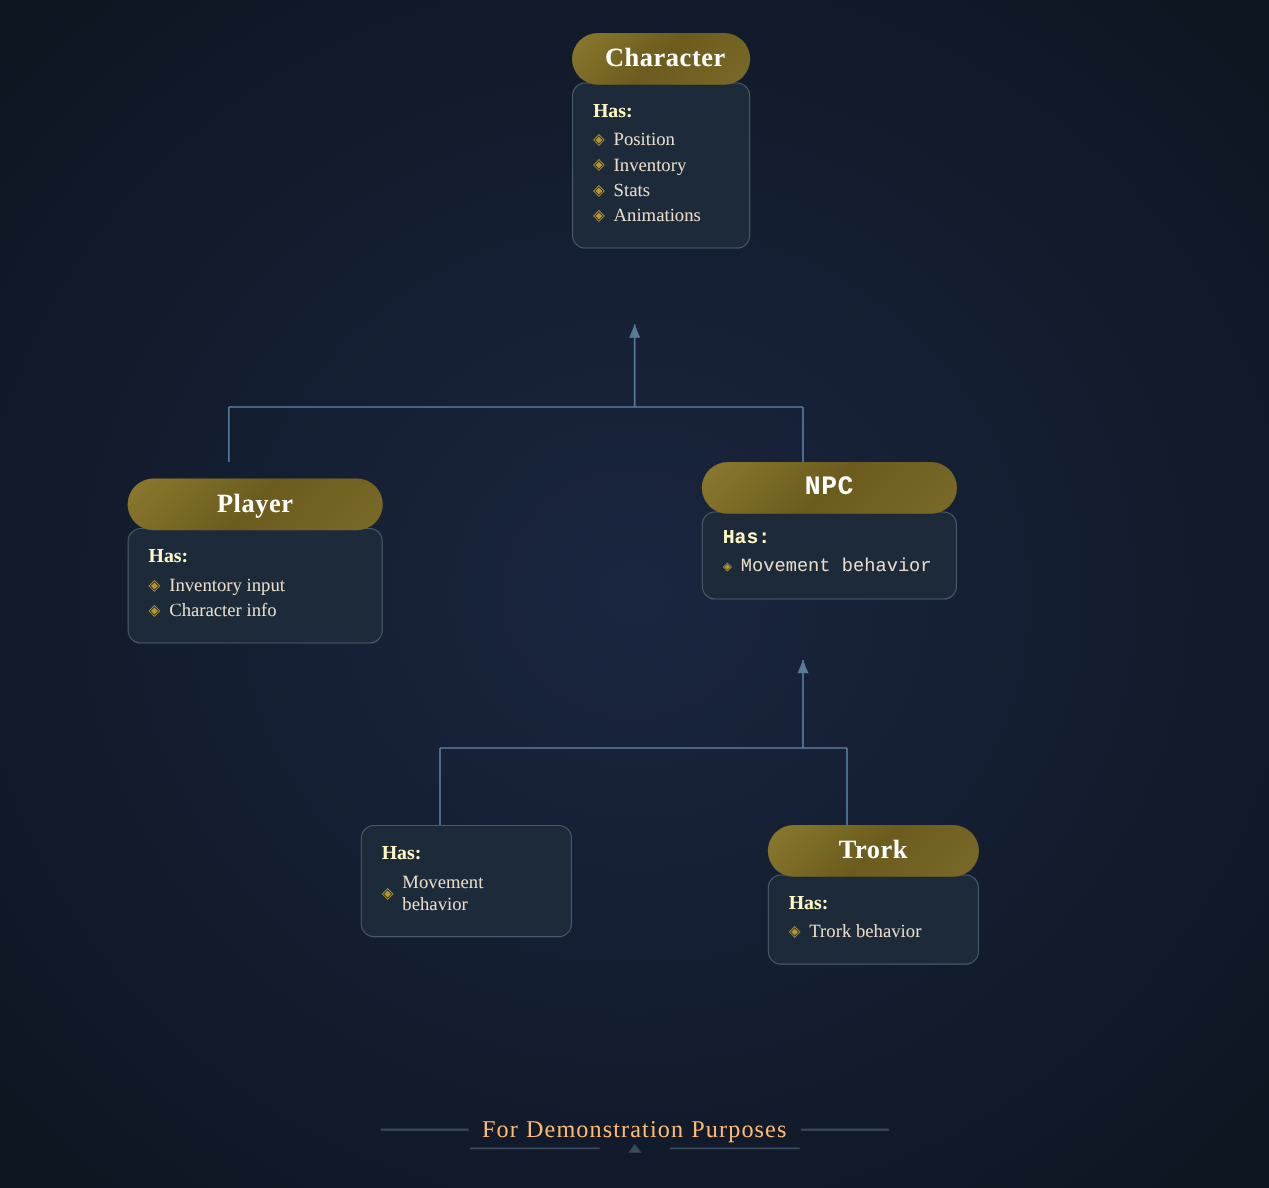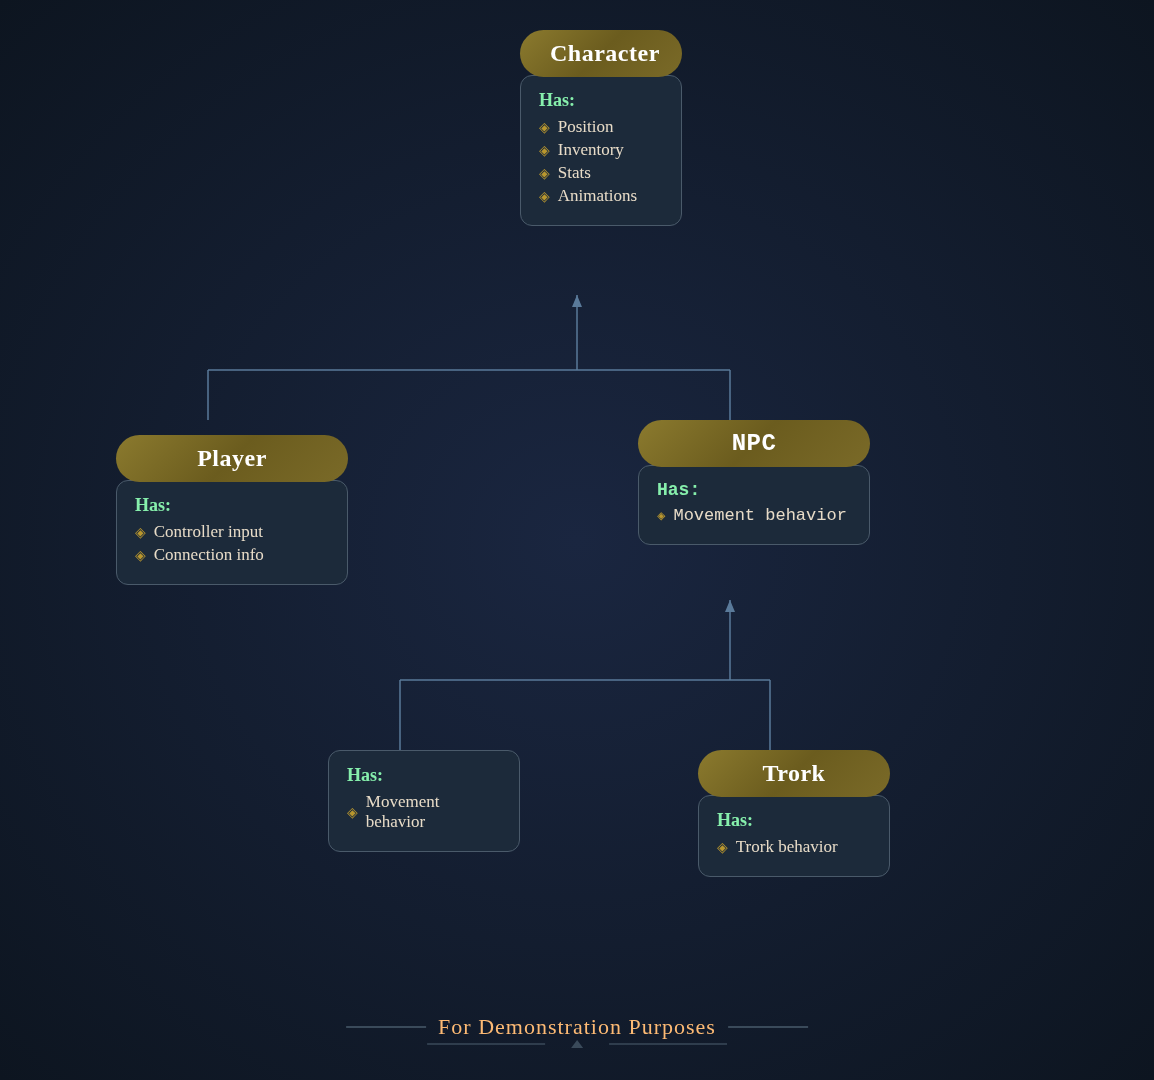--- a/index.html
+++ b/index.html
@@ -63,21 +63,21 @@
       border: 1.5px solid #4a5a6a;
       border-radius: 12px;
       padding: 14px 18px 16px 18px;
       position: relative;
       z-index: 1;
     }
 
     .node-body .has-label {
       font-weight: bold;
       font-size: 18px;
-      color: #86efac;
+      color: #fef9c3;
       margin-bottom: 6px;
     }
 
     .node-body .item {
       display: flex;
       align-items: center;
       gap: 8px;
       font-size: 17px;
       color: #e8dcc8;
       margin-bottom: 3px;
@@ -199,25 +199,25 @@
       </div>
     </div>
   </div>
 
   <div class="node node-player">
     <div class="node-header">Player</div>
     <div class="node-body">
       <div class="has-label">Has:</div>
       <div class="item">
         <span class="diamond-icon">◈</span>
-        <span>Controller input</span>
-      </div>
-      <div class="item">
-        <span class="diamond-icon">◈</span>
-        <span>Connection info</span>
+        <span>Inventory input</span>
+      </div>
+      <div class="item">
+        <span class="diamond-icon">◈</span>
+        <span>Character info</span>
       </div>
     </div>
   </div>
 
   <div class="node node-npc">
     <div class="node-header">NPC</div>
     <div class="node-body">
       <div class="has-label">Has:</div>
       <div class="item">
         <span class="diamond-icon">◈</span>

